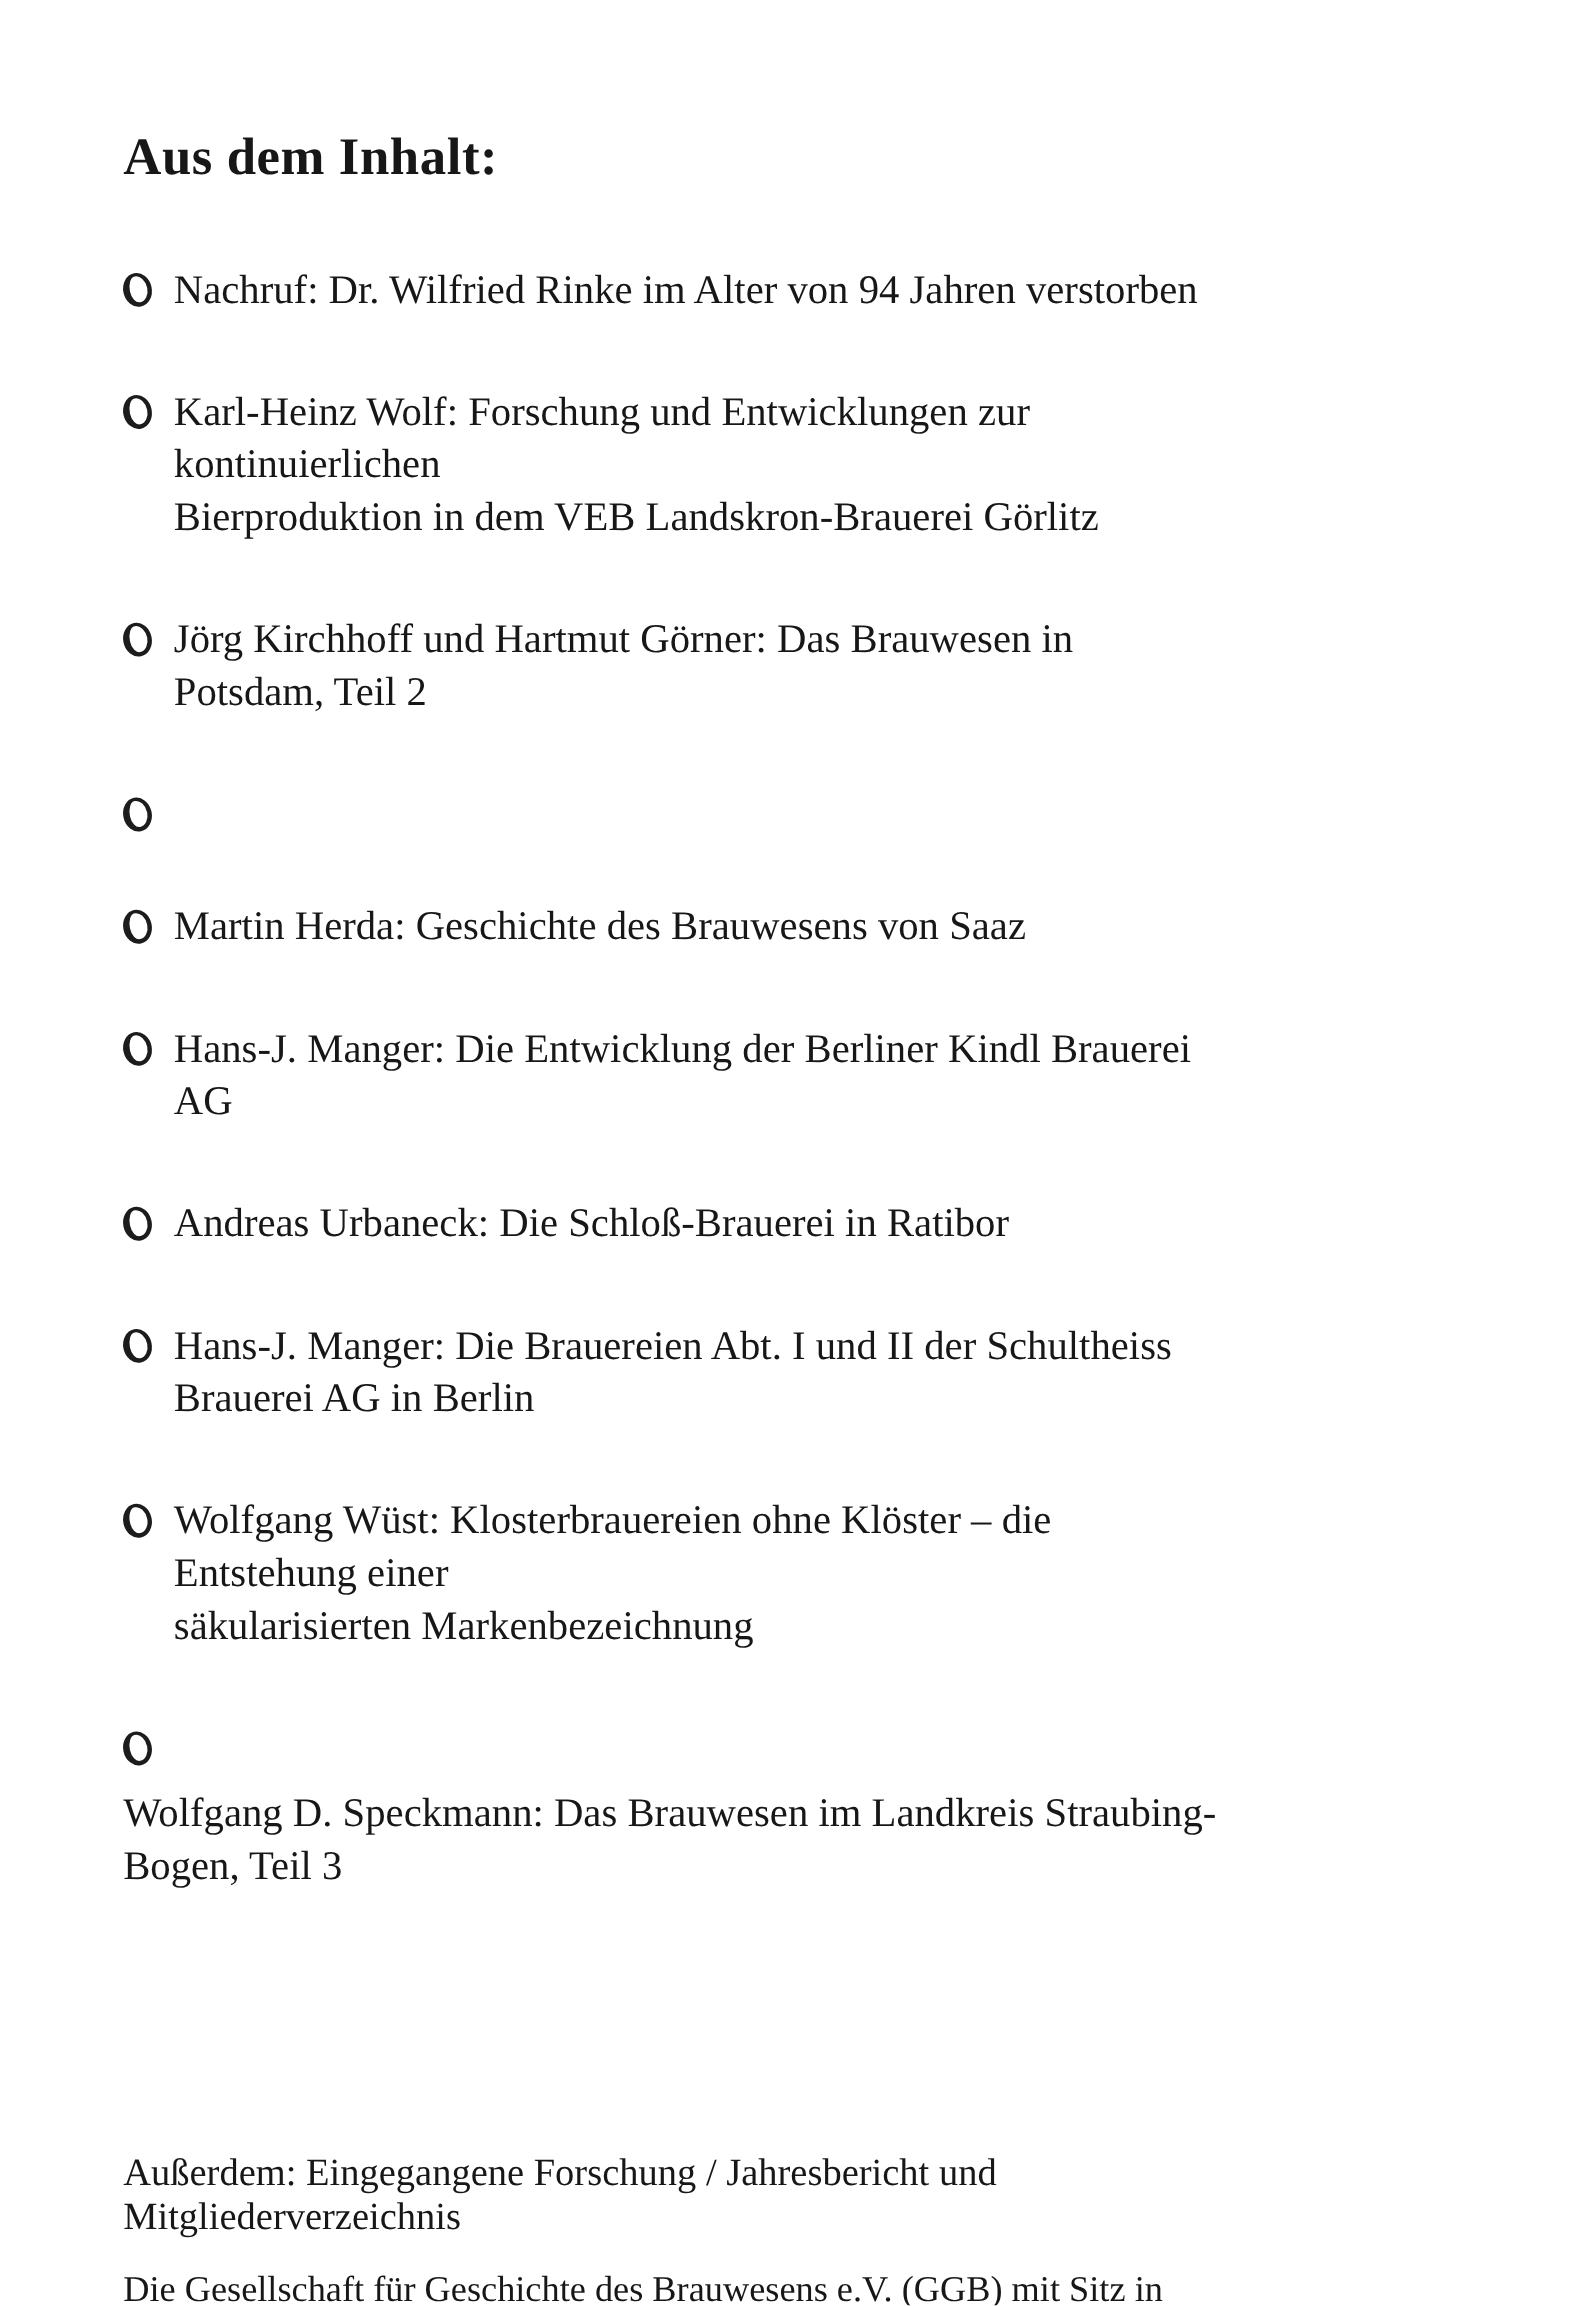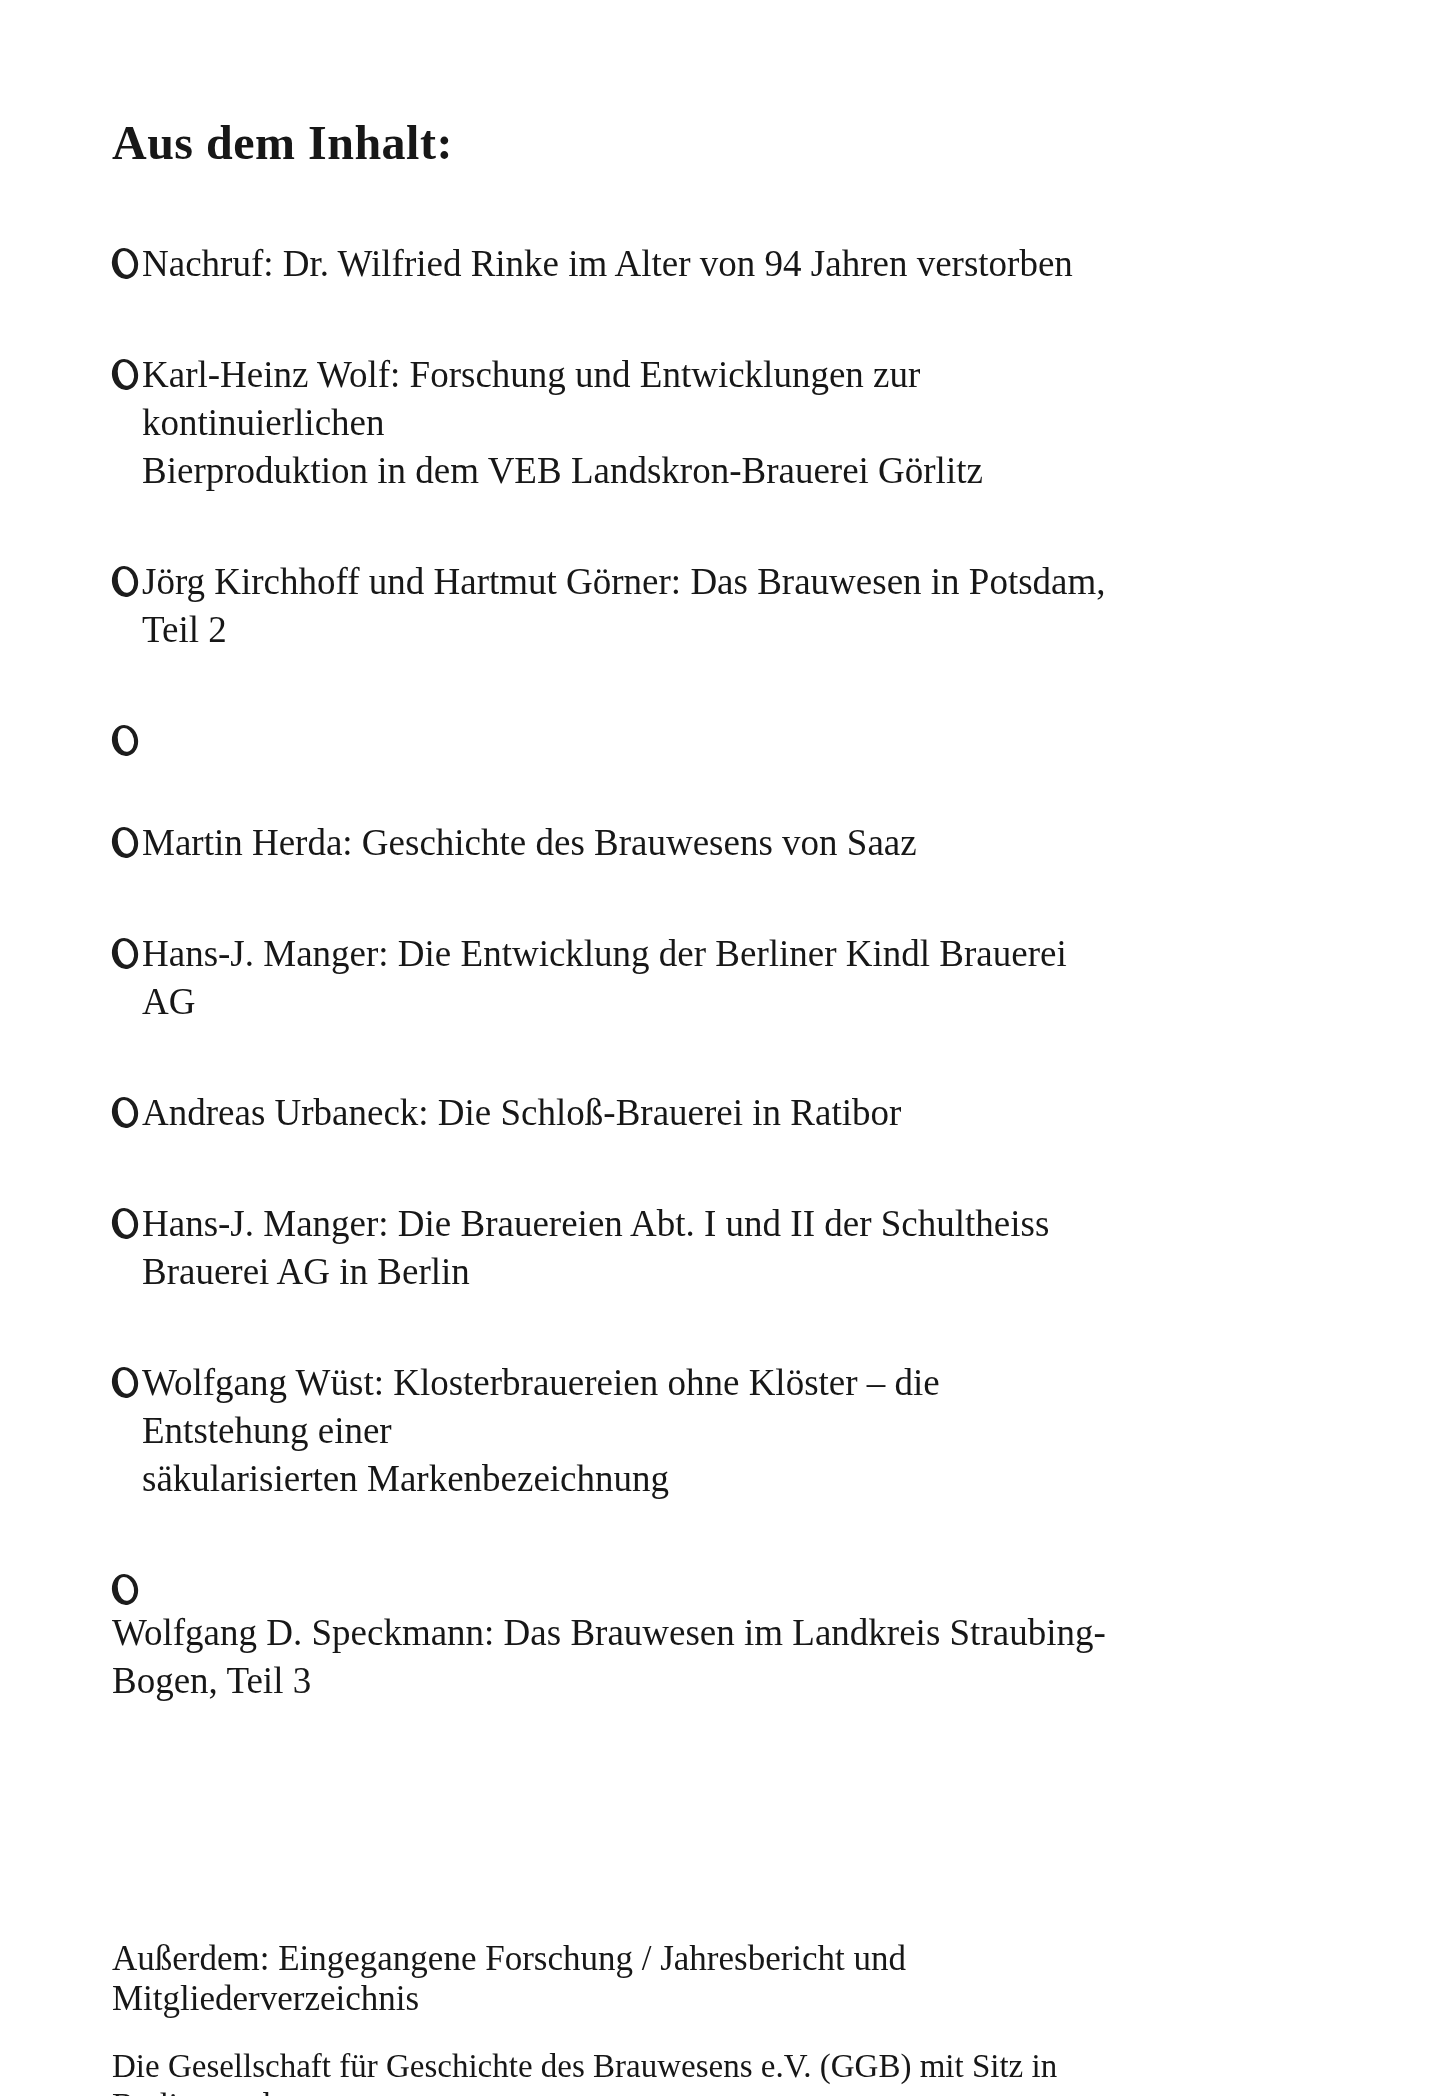--- a/index.html
+++ b/index.html
@@ -26,21 +26,21 @@
     letter-spacing: 0.5px;
   }
   ul.toc {
     list-style: none;
     margin: 0;
     padding: 0;
   }
   li.toc-item {
     display: flex;
     align-items: flex-start;
-    gap: 4px;
+    gap: 20px;
     margin: 0 0 63px 0;
     font-size: 37px;
     line-height: 48px;
   }
   li.toc-item:last-child {
     margin-bottom: 0;
     flex-direction: column;
   }
   .bullet {
     flex: 0 0 auto;

